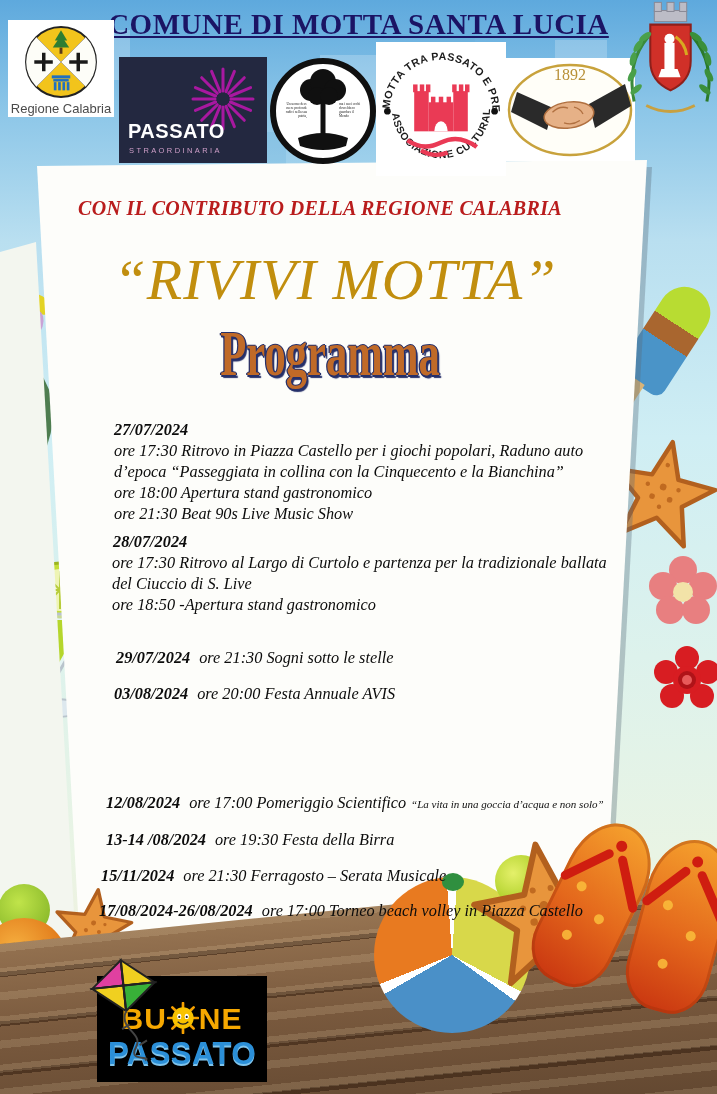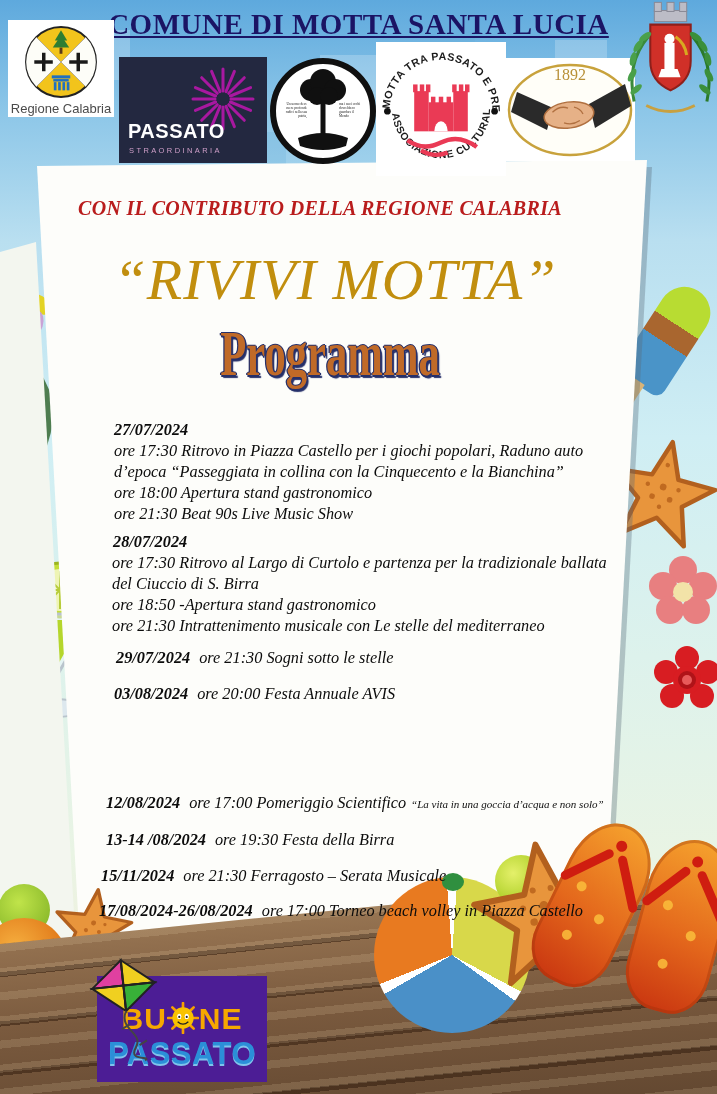--- a/index.html
+++ b/index.html
@@ -84,21 +84,21 @@
     box-shadow:inset 0 0 0 3px rgba(150,50,10,.35);}
   .ff1{left:552px;top:818px;width:82px;height:172px;transform:rotate(26deg);}
   .ff2{left:638px;top:838px;width:84px;height:176px;transform:rotate(15deg);}
   .flipflop .strapL,.flipflop .strapR{position:absolute;width:9px;height:58px;background:#cf1d10;border-radius:5px;}
   .flipflop .strapL{left:14px;top:24px;transform:rotate(38deg);}
   .flipflop .strapR{right:14px;top:24px;transform:rotate(-38deg);}
   .flipflop .toe{position:absolute;left:50%;top:16px;width:11px;height:11px;margin-left:-5px;
     background:#cf1d10;border-radius:50%;}
   .flipflop .dot{position:absolute;width:10px;height:10px;border-radius:50%;background:rgba(250,190,60,.85);}
 
-  .footerbox{position:absolute;left:97px;top:976px;width:170px;height:106px;z-index:9;background:#4c1d95;}
+  .footerbox{position:absolute;left:97px;top:976px;width:170px;height:106px;z-index:9;background:#000000;}
   .buone{margin-top:26px;text-align:center;font-family:"Liberation Sans",sans-serif;font-weight:bold;
     font-size:30px;color:#f6a800;letter-spacing:1px;line-height:30px;}
   .vacanze{text-align:center;font-family:"Liberation Sans",sans-serif;font-weight:bold;
     font-size:31px;color:#2b8fd8;letter-spacing:.5px;line-height:40px;
     text-shadow:0 2px 0 #7fc4ec;}
   .sun-wrap{display:inline-block;width:32px;height:32px;vertical-align:-5px;}
   .kite-wrap{position:absolute;left:-14px;top:-20px;width:86px;height:108px;transform:rotate(-6deg);}
 </style>
 </head>
 <body>
@@ -403,23 +403,22 @@
     </div>
     <div class="ev" style="top:441px;left:114px;">ore 17:30 Ritrovo in Piazza Castello per i giochi popolari, Raduno auto</div>
     <div class="ev" style="top:462px;left:114px;">d’epoca “Passeggiata in collina con la Cinquecento e la Bianchina”</div>
     <div class="ev" style="top:483px;left:114px;">ore 18:00 Apertura stand gastronomico</div>
     <div class="ev" style="top:504px;left:114px;">ore 21:30 Beat 90s Live Music Show</div>
 
     <div class="ev" style="top:532px;left:113px;">
       <span class="date">28/07/2024</span>
     </div>
     <div class="ev" style="top:553px;left:112px;">ore 17:30 Ritrovo al Largo di Curtolo e partenza per la tradizionale ballata</div>
-    <div class="ev" style="top:574px;left:112px;">del Ciuccio di S. Birra</div>
+    <div class="ev" style="top:574px;left:112px;">del Ciuccio di S. Live</div>
     <div class="ev" style="top:595px;left:112px;">ore 18:50 -Apertura stand gastronomico</div>
-    <div class="ev" style="top:616px;left:112px;">ore 21:30 Intrattenimento musicale con Le stelle del mediterraneo</div>
 
     <div class="ev" style="top:648px;left:116px;text-align:right;">
       <span class="date">29/07/2024</span><span>ore 21:30 Sogni sotto le stelle</span>
     </div>
     <div class="ev" style="top:684px;left:114px;">
       <span class="date">03/08/2024</span><span>ore 20:00 Festa Annuale AVIS</span>
     </div>
     <div class="ev" style="top:793px;left:106px;">
       <span class="date">12/08/2024</span><span>ore 17:00  Pomeriggio Scientifico</span><span class="q-small">“La vita in una goccia d’acqua    e non solo”</span>
     </div>

